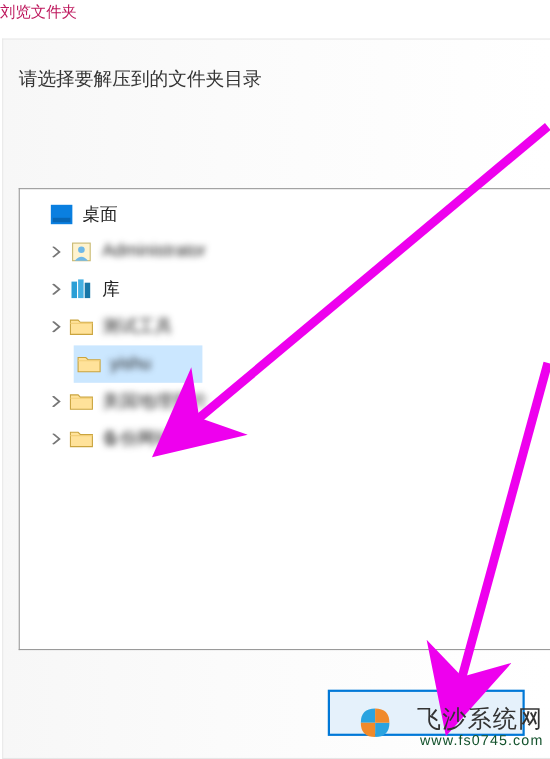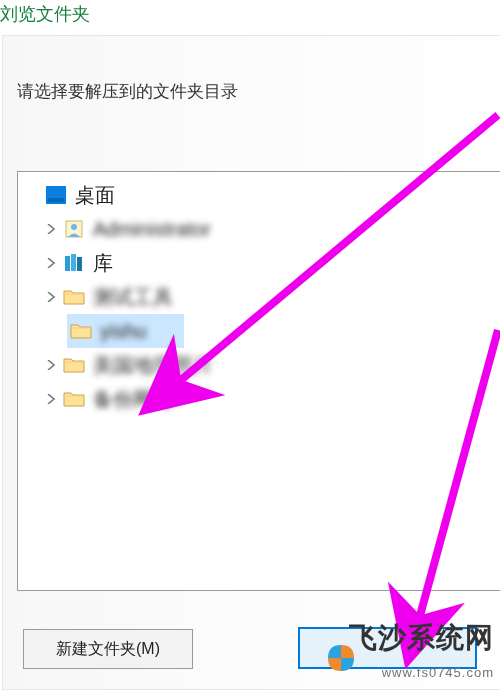--- a/index.html
+++ b/index.html
@@ -12,43 +12,42 @@
     overflow: hidden;
     position: relative;
     font-size: 15px;
     color: #222;
   }
 
   .dlg-title {
     position: absolute;
     top: 2px;
     left: 0px;
-    font-size: 18px;
-    color: #15803d;
+    font-size: 14px;
+    color: #be185d;
   }
 
   .dlg-body {
     position: absolute;
     top: 35px;
     left: 2px;
     right: 0;
     bottom: 0;
     border: 1px solid #e6e6e6;
     border-right: none;
     background: linear-gradient(to right, #f7f7f7 0%, #fbfbfb 40%, #ffffff 100%);
     box-sizing: border-box;
   }
 
   .instr {
     position: absolute;
     top: 24px;
     left: 14px;
     font-size: 17px;
     color: #333;
-    margin-top: 20px;
   }
 
   .tree {
     position: absolute;
     top: 135px;
     left: 14px;
     right: 0;
     height: 420px;
     border: 1px solid #9a9a9a;
     border-right: none;
@@ -82,21 +81,21 @@
     height: 24px;
     display: flex;
     align-items: center;
     justify-content: center;
     margin-right: 4px;
   }
   .ico svg { display:block; }
 
   .lbl {
     margin-left: 3px;
-    font-size: 20px;
+    font-size: 16px;
     color: #222;
   }
   .selected {
     background: #cbe7ff;
   }
   .blurred {
     filter: blur(3px);
     -webkit-filter: blur(3px);
   }
   .btn {
@@ -130,22 +129,22 @@
 
   
   .wm {
     position: absolute;
     right: 6px;
     bottom: 10px;
     text-align: right;
     line-height: 1.1;
     z-index: 10;
   }
-  .wm .big { font-size: 28px; color: #333; font-weight: 700; letter-spacing: 1px; }
-  .wm .sml { font-size: 13px; color: #737373; letter-spacing: 1px; margin-top: 12px; }
+  .wm .big { font-size: 22px; color: #333; font-weight: 400; letter-spacing: 1px; }
+  .wm .sml { font-size: 13px; color: #14532d; letter-spacing: 1px; }
   .wm-ico {
     position: absolute;
     right: 142px;
     bottom: 12px;
     z-index: 10;
   }
 </style>
 </head>
 <body>
 
@@ -258,23 +257,20 @@
         <svg width="22" height="18" viewBox="0 0 22 18">
             <path d="M1 3 L8 3 L10 5 L21 5 L21 16 L1 16 Z" fill="#ffe29a" stroke="#caa43e"></path>
             <path d="M1 6 L21 6" stroke="#f3cf79"></path>
           </svg>
       </span>
       <span class="lbl blurred">备份网站</span>
     </div>
 
   </div>
 
-  <div class="btn" style="position:absolute; bottom:20px; left:20px;">
-    <span>新建文件夹(M)</span>
-  </div>
 
   <div class="btn-ok">
     <span style="opacity:0">确定</span>
   </div>
 
 </div>
 
 <svg class="arrows" width="500" height="690">
   <defs>
     <marker id="ah" markerWidth="14" markerHeight="14" refX="4" refY="5" orient="auto">

